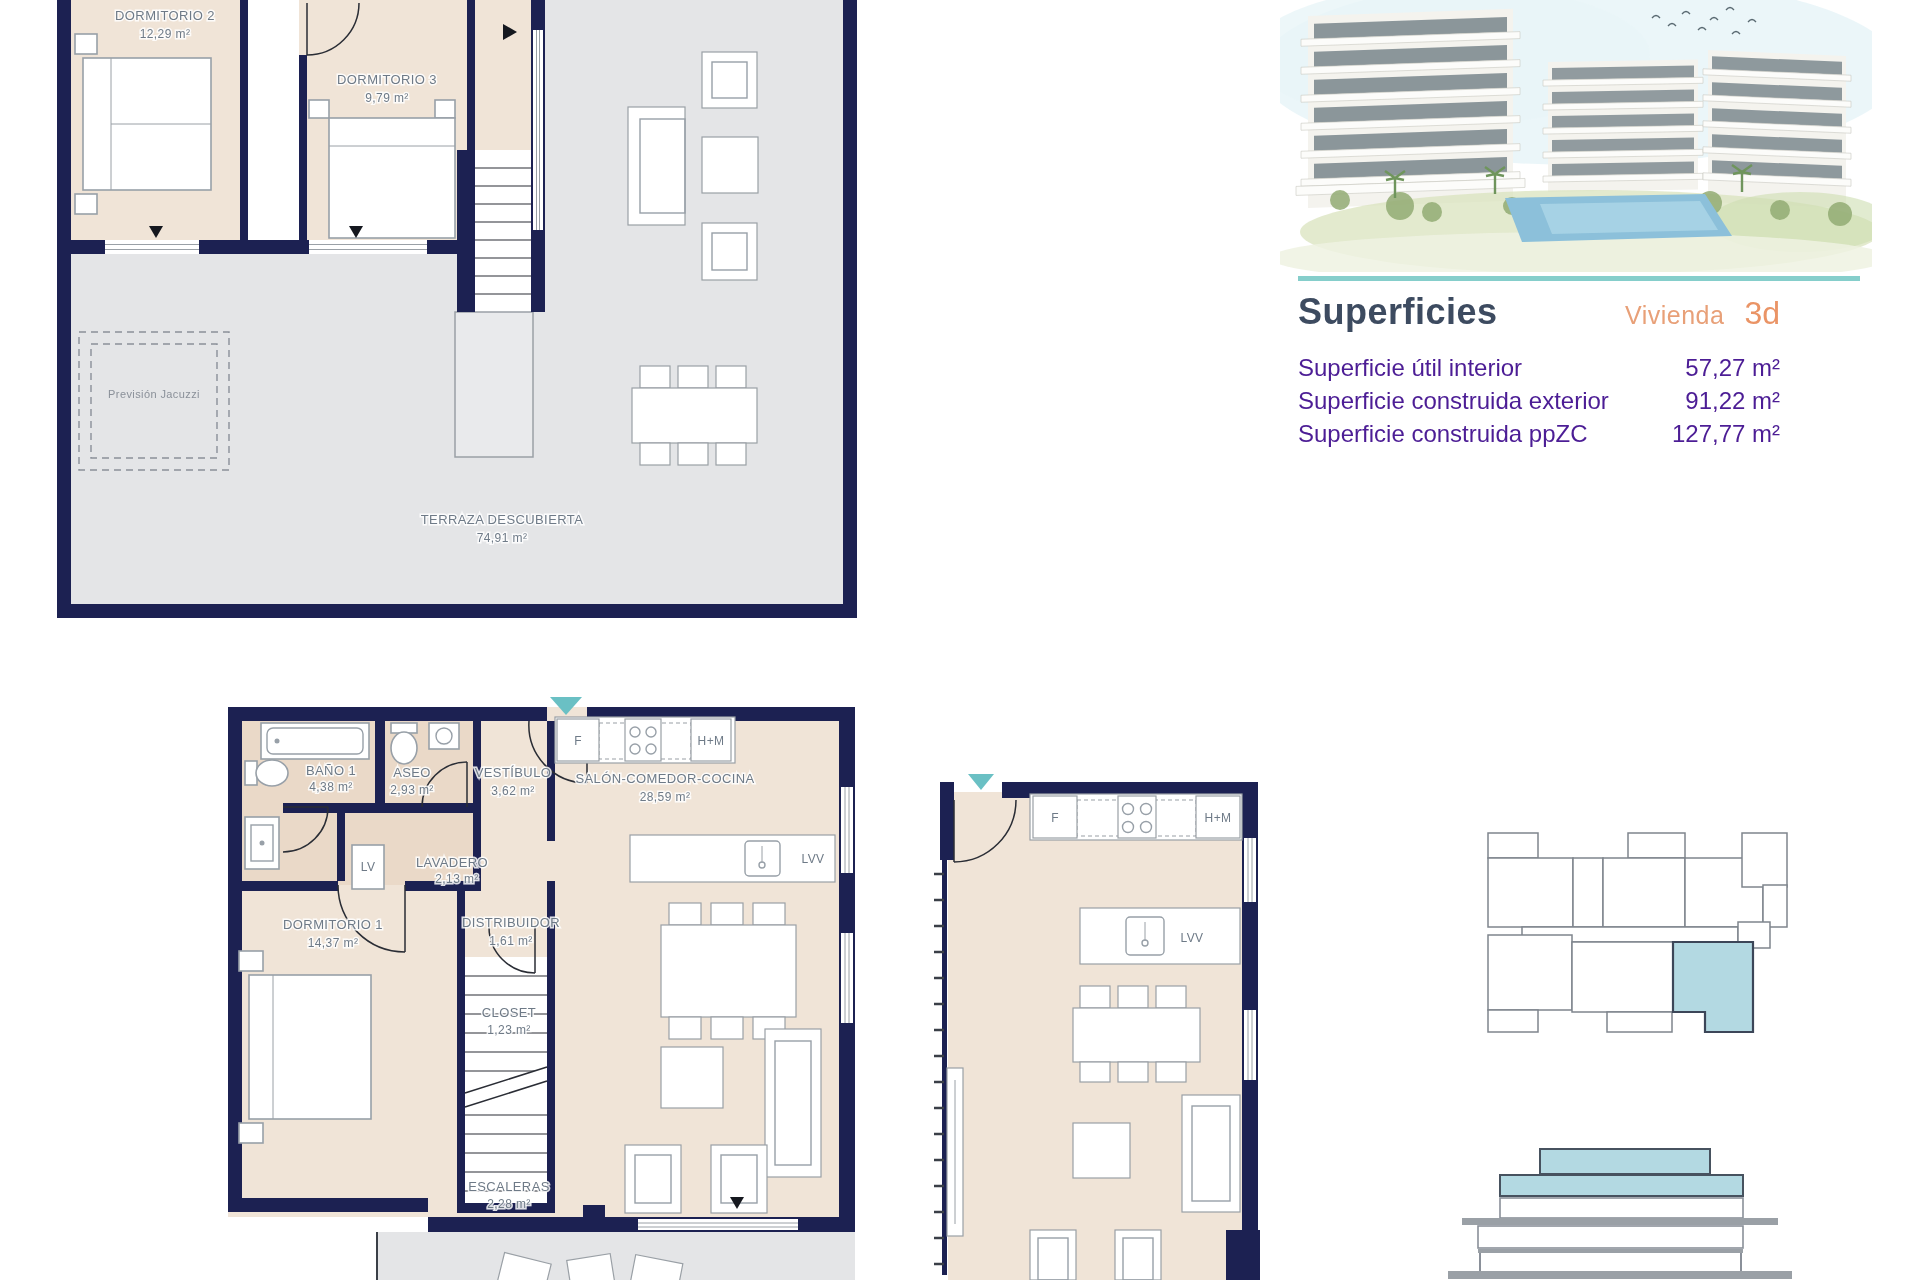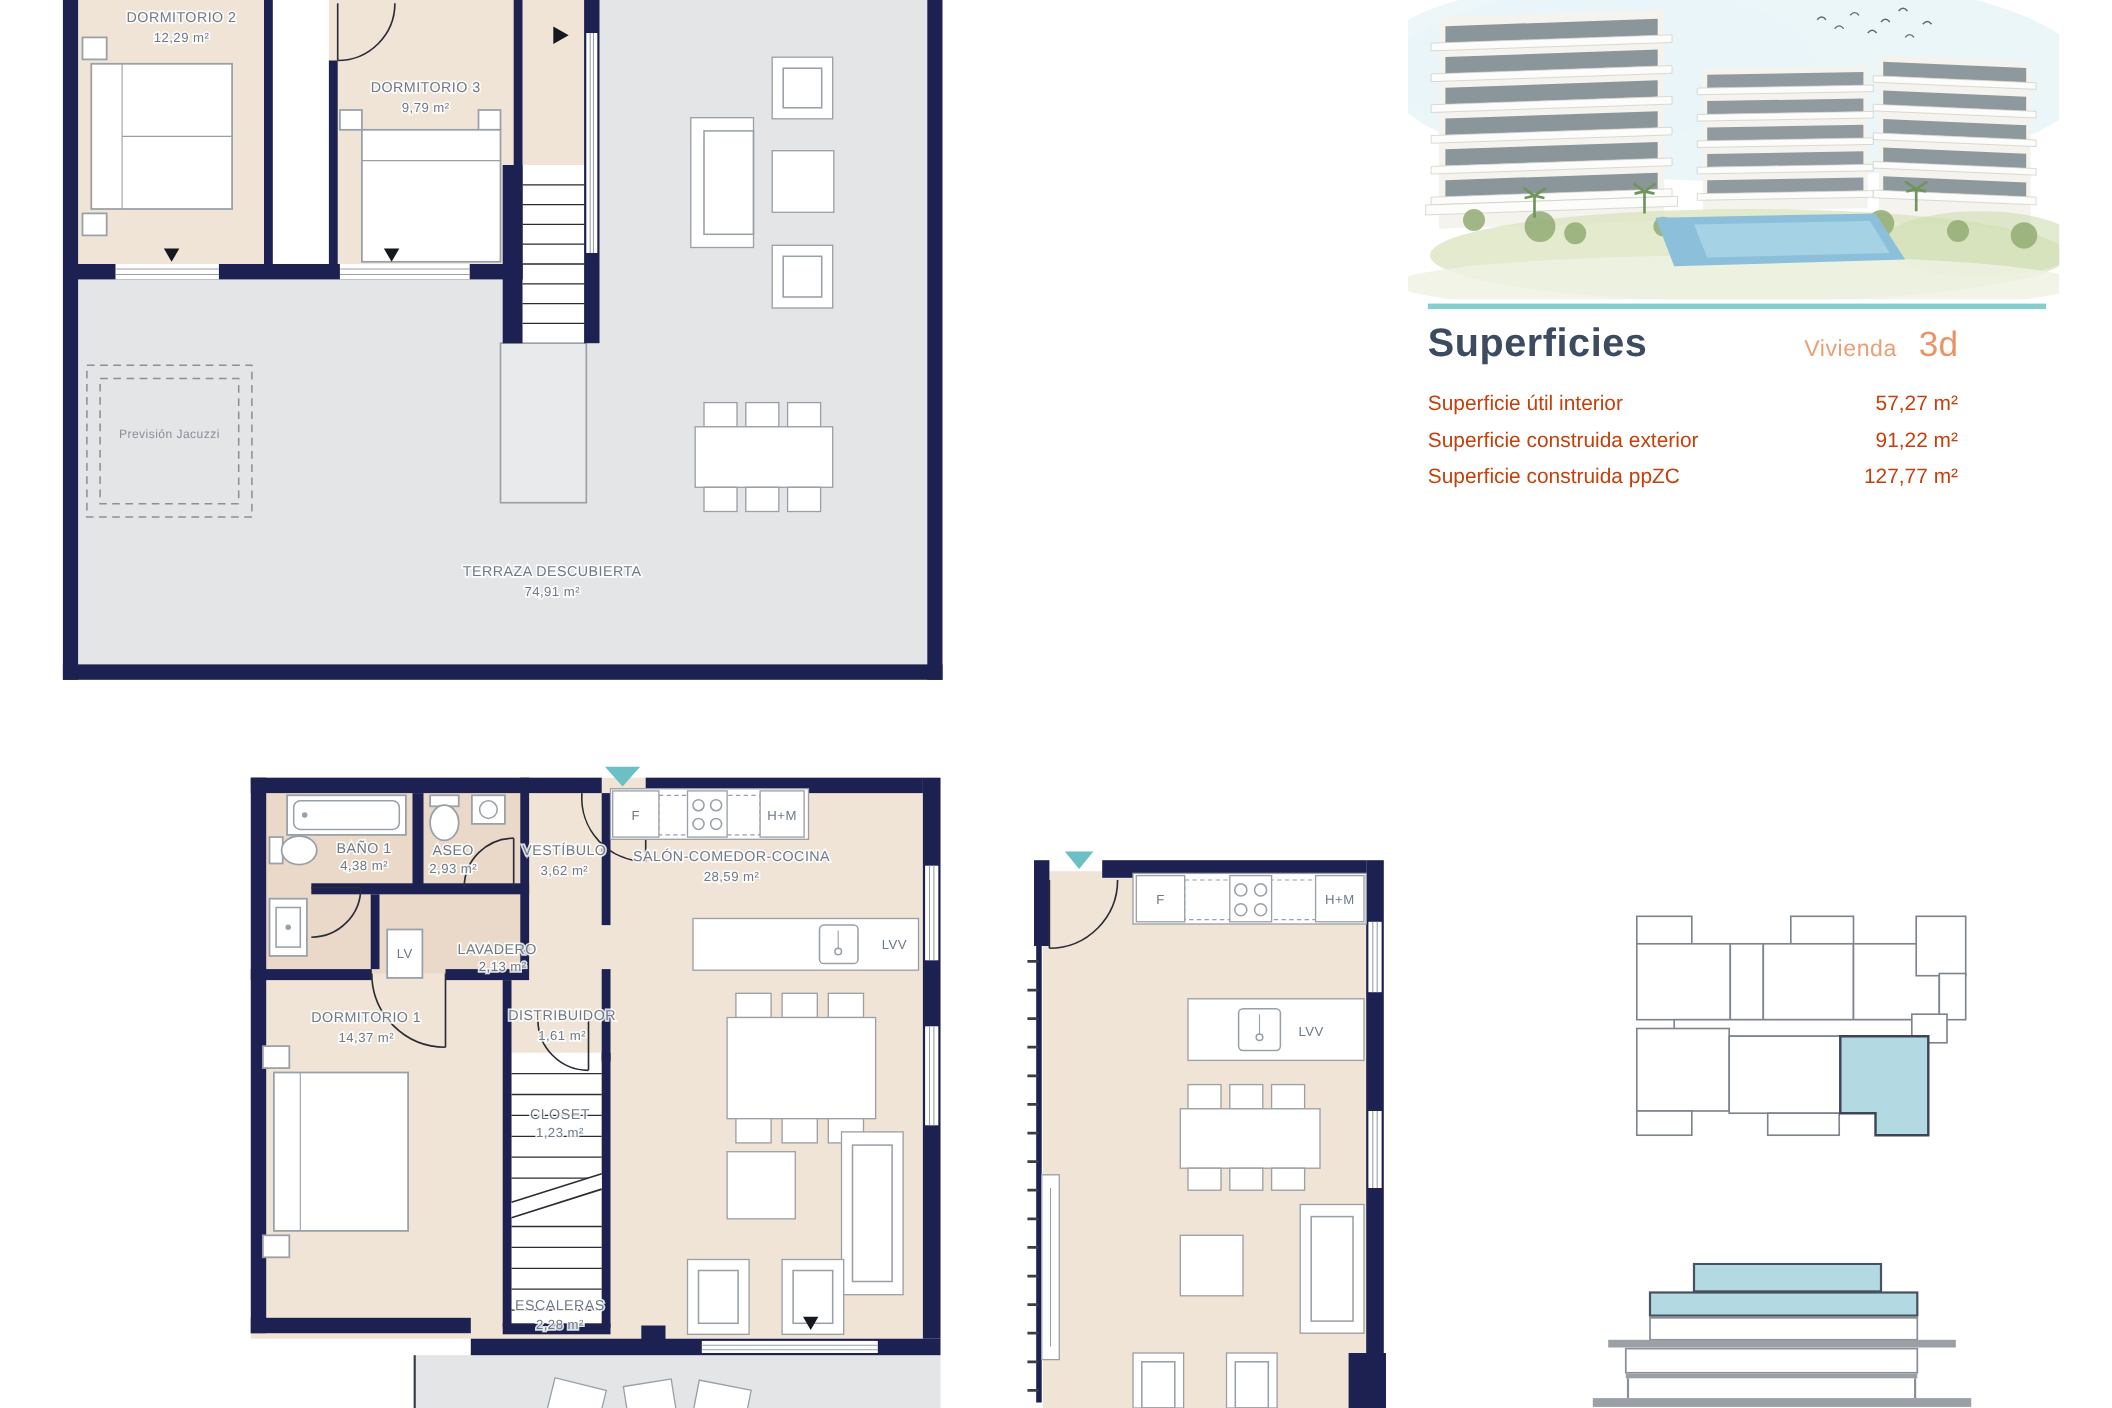--- a/index.html
+++ b/index.html
@@ -33,24 +33,24 @@
   .jz{font-size:11px;stroke-width:0;fill:#8a9099;}
   .marker{fill:#15181f;}
   .entry{fill:#6ac0c4;}
 
   
   .surf{left:1298px;top:276px;width:562px;}
   .surf .rule{height:5px;width:562px;background:#85cecb;}
   .surf .head{display:flex;align-items:baseline;margin-top:10px;text-align:right;}
   .surf h1{margin:0;font-size:36px;font-weight:bold;color:#3d4b60;letter-spacing:.5px;}
   .surf .unit{margin-left:auto;margin-right:80px;display:flex;align-items:baseline;}
-  .surf .unit .vlab{font-size:21px;color:#e8a078;letter-spacing:.5px;}
+  .surf .unit .vlab{font-size:25px;color:#e8a078;letter-spacing:.5px;}
   .surf .unit .vcode{font-size:32px;color:#ea9466;margin-left:20px;}
   .surf .rows{margin-top:18px;width:482px;}
-  .surf .row{display:flex;font-size:19px;color:#c2410c;line-height:33px;}
+  .surf .row{display:flex;font-size:24px;color:#4c1d95;line-height:33px;}
   .surf .row .val{margin-left:auto;}
 
   
   .render{left:1280px;top:0px;width:592px;height:272px;}
 </style>
 </head>
 <body>
 
 <div class="sheet">
 

